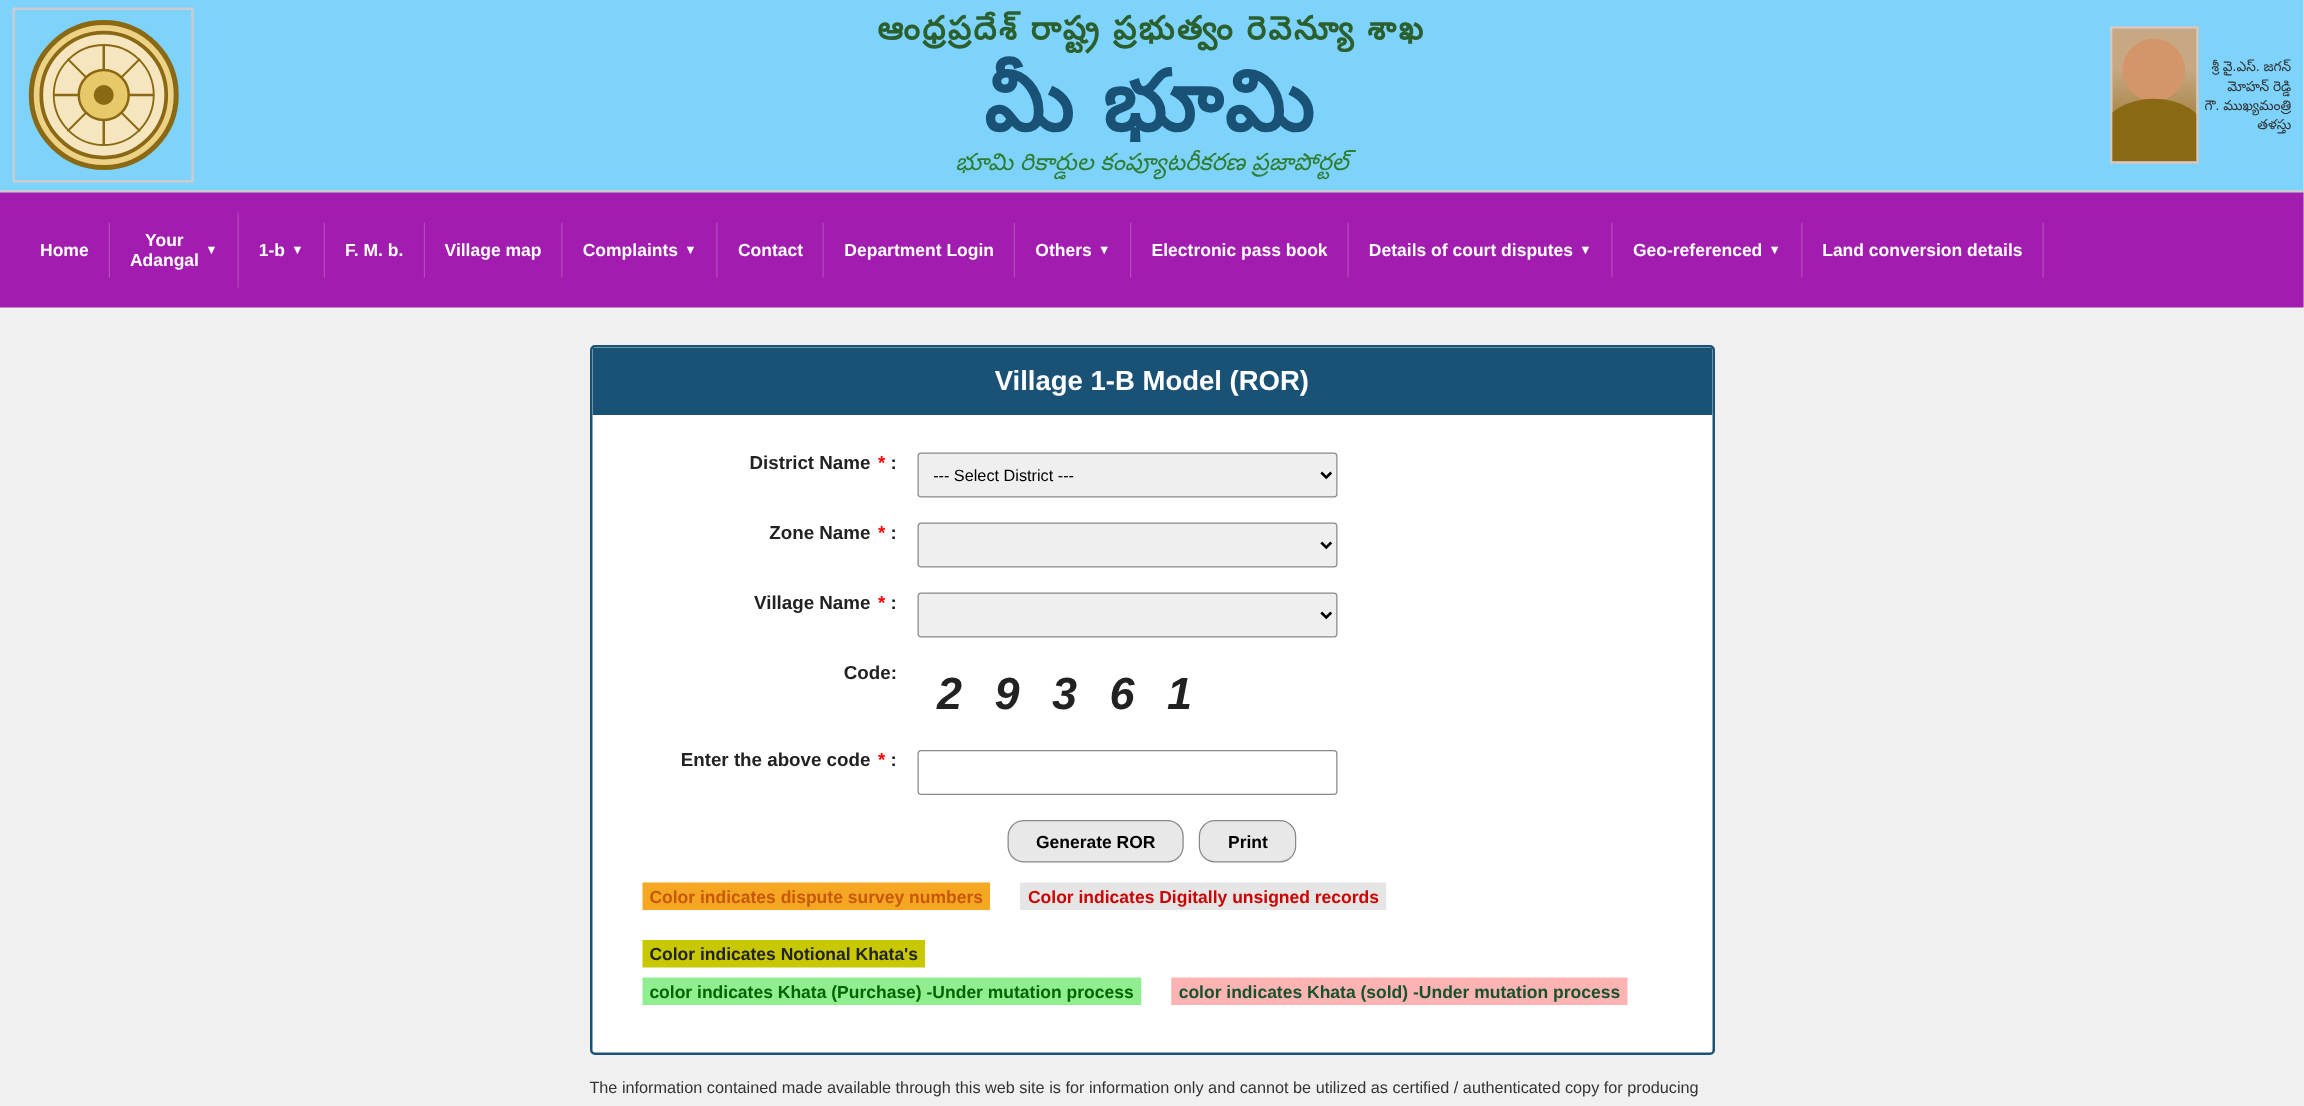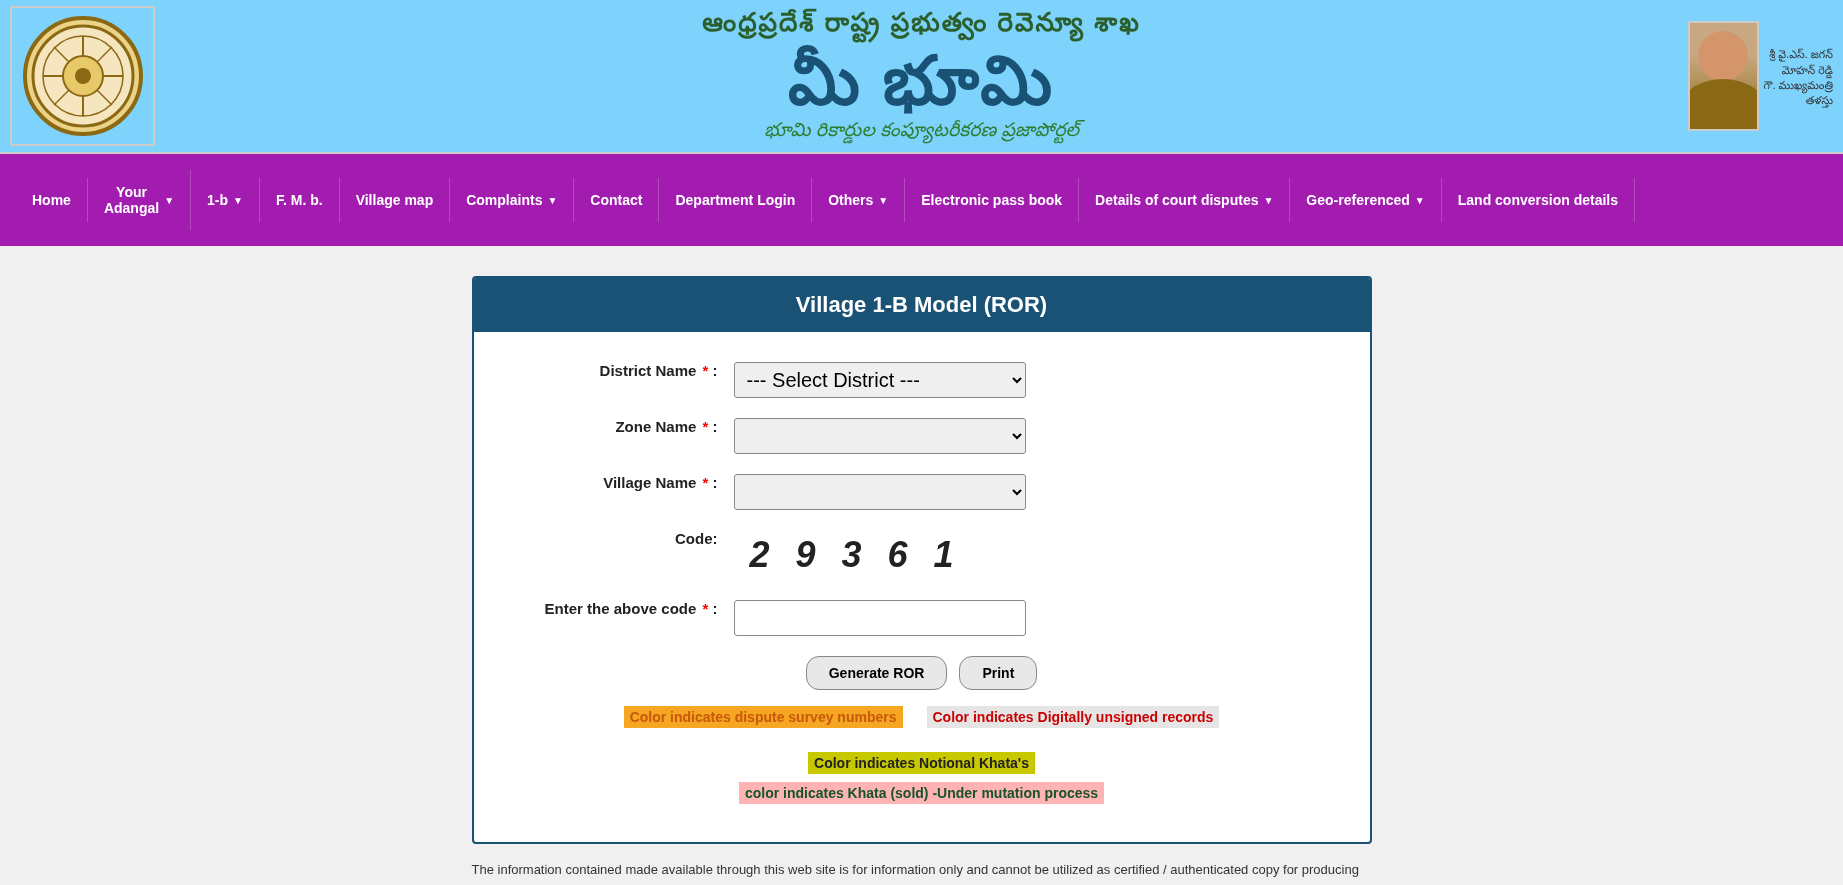--- a/index.html
+++ b/index.html
@@ -174,26 +174,26 @@
       font-size: 15px;
       font-weight: bold;
       color: #222;
       flex-shrink: 0;
     }
     .required-star {
       color: red;
       margin-left: 2px;
     }
     .form-control {
-      width: 292px;
+      width: 336px;
       height: 36px;
       border: 1px solid #888;
       border-radius: 3px;
       padding: 4px 8px;
-      font-size: 20px;
+      font-size: 13px;
     }
     select.form-control {
       cursor: pointer;
     }
     .captcha-display {
       font-size: 36px;
       font-weight: bold;
       color: #222;
       letter-spacing: 8px;
       padding: 4px 16px;
@@ -216,21 +216,21 @@
       background: #e8e8e8;
     }
 
     
     .legend-section {
       text-align: center;
       margin-top: 16px;
     }
     .legend-row {
       display: flex;
-      justify-content: center;
+      justify-content: flex-start;
       align-items: center;
       gap: 24px;
       margin-bottom: 8px;
       flex-wrap: wrap;
     }
     .legend-item {
       font-size: 14px;
       font-weight: bold;
       padding: 3px 6px;
     }
@@ -374,20 +374,21 @@
         <button class="btn">Print</button>
       </div>
 
       <div class="legend-section">
         <div class="legend-row">
           <span class="legend-item legend-orange">Color indicates dispute survey numbers</span>
           <span class="legend-item legend-red">Color indicates Digitally unsigned records</span>
           <span class="legend-item legend-dark">Color indicates Notional Khata's</span>
         </div>
         <div class="legend-row">
+          <span class="legend-item legend-green">color indicates Khata (Purchase) -Under mutation process</span>
           <span class="legend-item legend-pinkred">color indicates Khata (sold) -Under mutation process</span>
         </div>
       </div>
 
     </div>
   </div>
 
   <div class="disclaimer">The information contained made available through this web site is for information only and cannot be utilized as certified / authenticated copy for producing in any court or for enforcing any legal claims etc. under the existing relevant Acts / Rules framed by the Government of Andhra Pradesh in this context.</div>
 </div>
 

